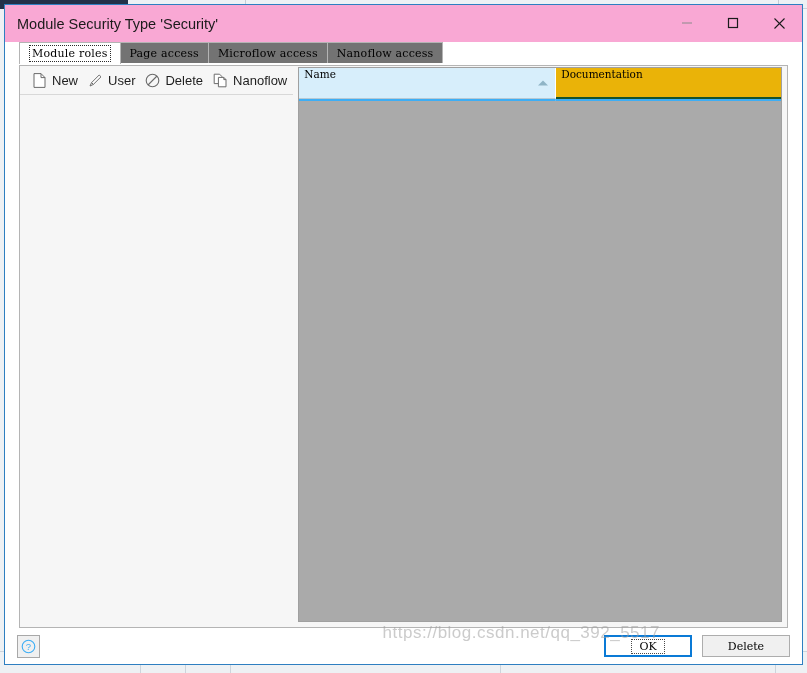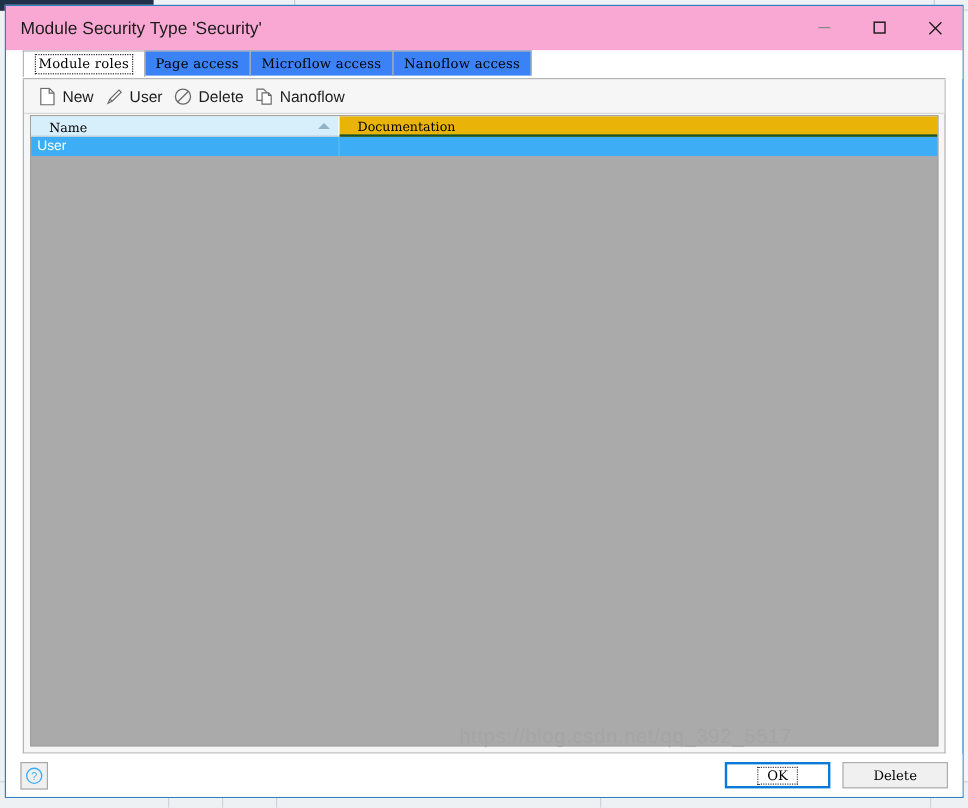--- a/index.html
+++ b/index.html
@@ -135,21 +135,21 @@
   .tab {
     height: 21px;
     box-sizing: border-box;
     padding: 0 9px;
     display: flex;
     align-items: center;
     justify-content: center;
     font-family: "DejaVu Serif", serif;
     font-size: 11px;
     color: #000000;
-    background: #3b82f6;
+    background: #737373;
     border: 1px solid #b4b4b4;
     border-bottom: none;
     margin-right: -1px;
     position: relative;
     z-index: 1;
     letter-spacing: 0.2px;
   }
   .tab.active {
     background: #ffffff;
     height: 22px;
@@ -164,21 +164,21 @@
 
   
   .content {
     flex: 1 1 auto;
     margin: 0 14px;
     border: 1px solid #b4b4b4;
     border-top: none;
     box-sizing: border-box;
     background: #f6f6f6;
     display: flex;
-    flex-direction: column;
+    flex-direction: row;
     min-height: 0;
   }
 
   
   .toolbar {
     flex: 0 0 29px;
     height: 29px;
     display: flex;
     align-items: center;
     padding-left: 8px;
@@ -218,31 +218,31 @@
     box-sizing: border-box;
     background: #aaaaaa;
   }
   .grid-header {
     flex: 0 0 17px;
     height: 17px;
     display: flex;
     background: #ffffff;
   }
   .gh-cell {
-    height: 17px;
-    box-sizing: border-box;
-    display: flex;
-    align-items: flex-end;
+    height: 31px;
+    box-sizing: border-box;
+    display: flex;
+    align-items: flex-start;
     background: #d7eefb;
     border-right: 1px solid #ffffff;
     border-bottom: 1px solid #b6c9d4;
     font-family: "DejaVu Serif", serif;
     font-size: 10.5px;
     color: #000000;
-    padding-left: 15px;
+    padding-left: 5px;
     position: relative;
     overflow: hidden;
   }
   .gh-cell.name { width: 257px; flex: 0 0 257px; }
   .gh-cell.doc {
     flex: 1 1 auto;
     background: #eab308;
     border-right: none;
     border-bottom: 2px solid #14532d;
   }
@@ -332,21 +332,21 @@
     border: 1px dotted #4a4a4a;
     padding: 0 7px;
     line-height: 13px;
     display: block;
   }
 
   
   .watermark {
     position: absolute;
     left: 0;
-    top: 604px;
+    top: 623px;
     width: 666px;
     text-align: right;
     padding-right: 6px;
     box-sizing: border-box;
     font-family: "Liberation Sans", sans-serif;
     font-size: 17px;
     color: rgba(160,160,160,0.55);
     letter-spacing: 0.5px;
     pointer-events: none;
     z-index: 50;

